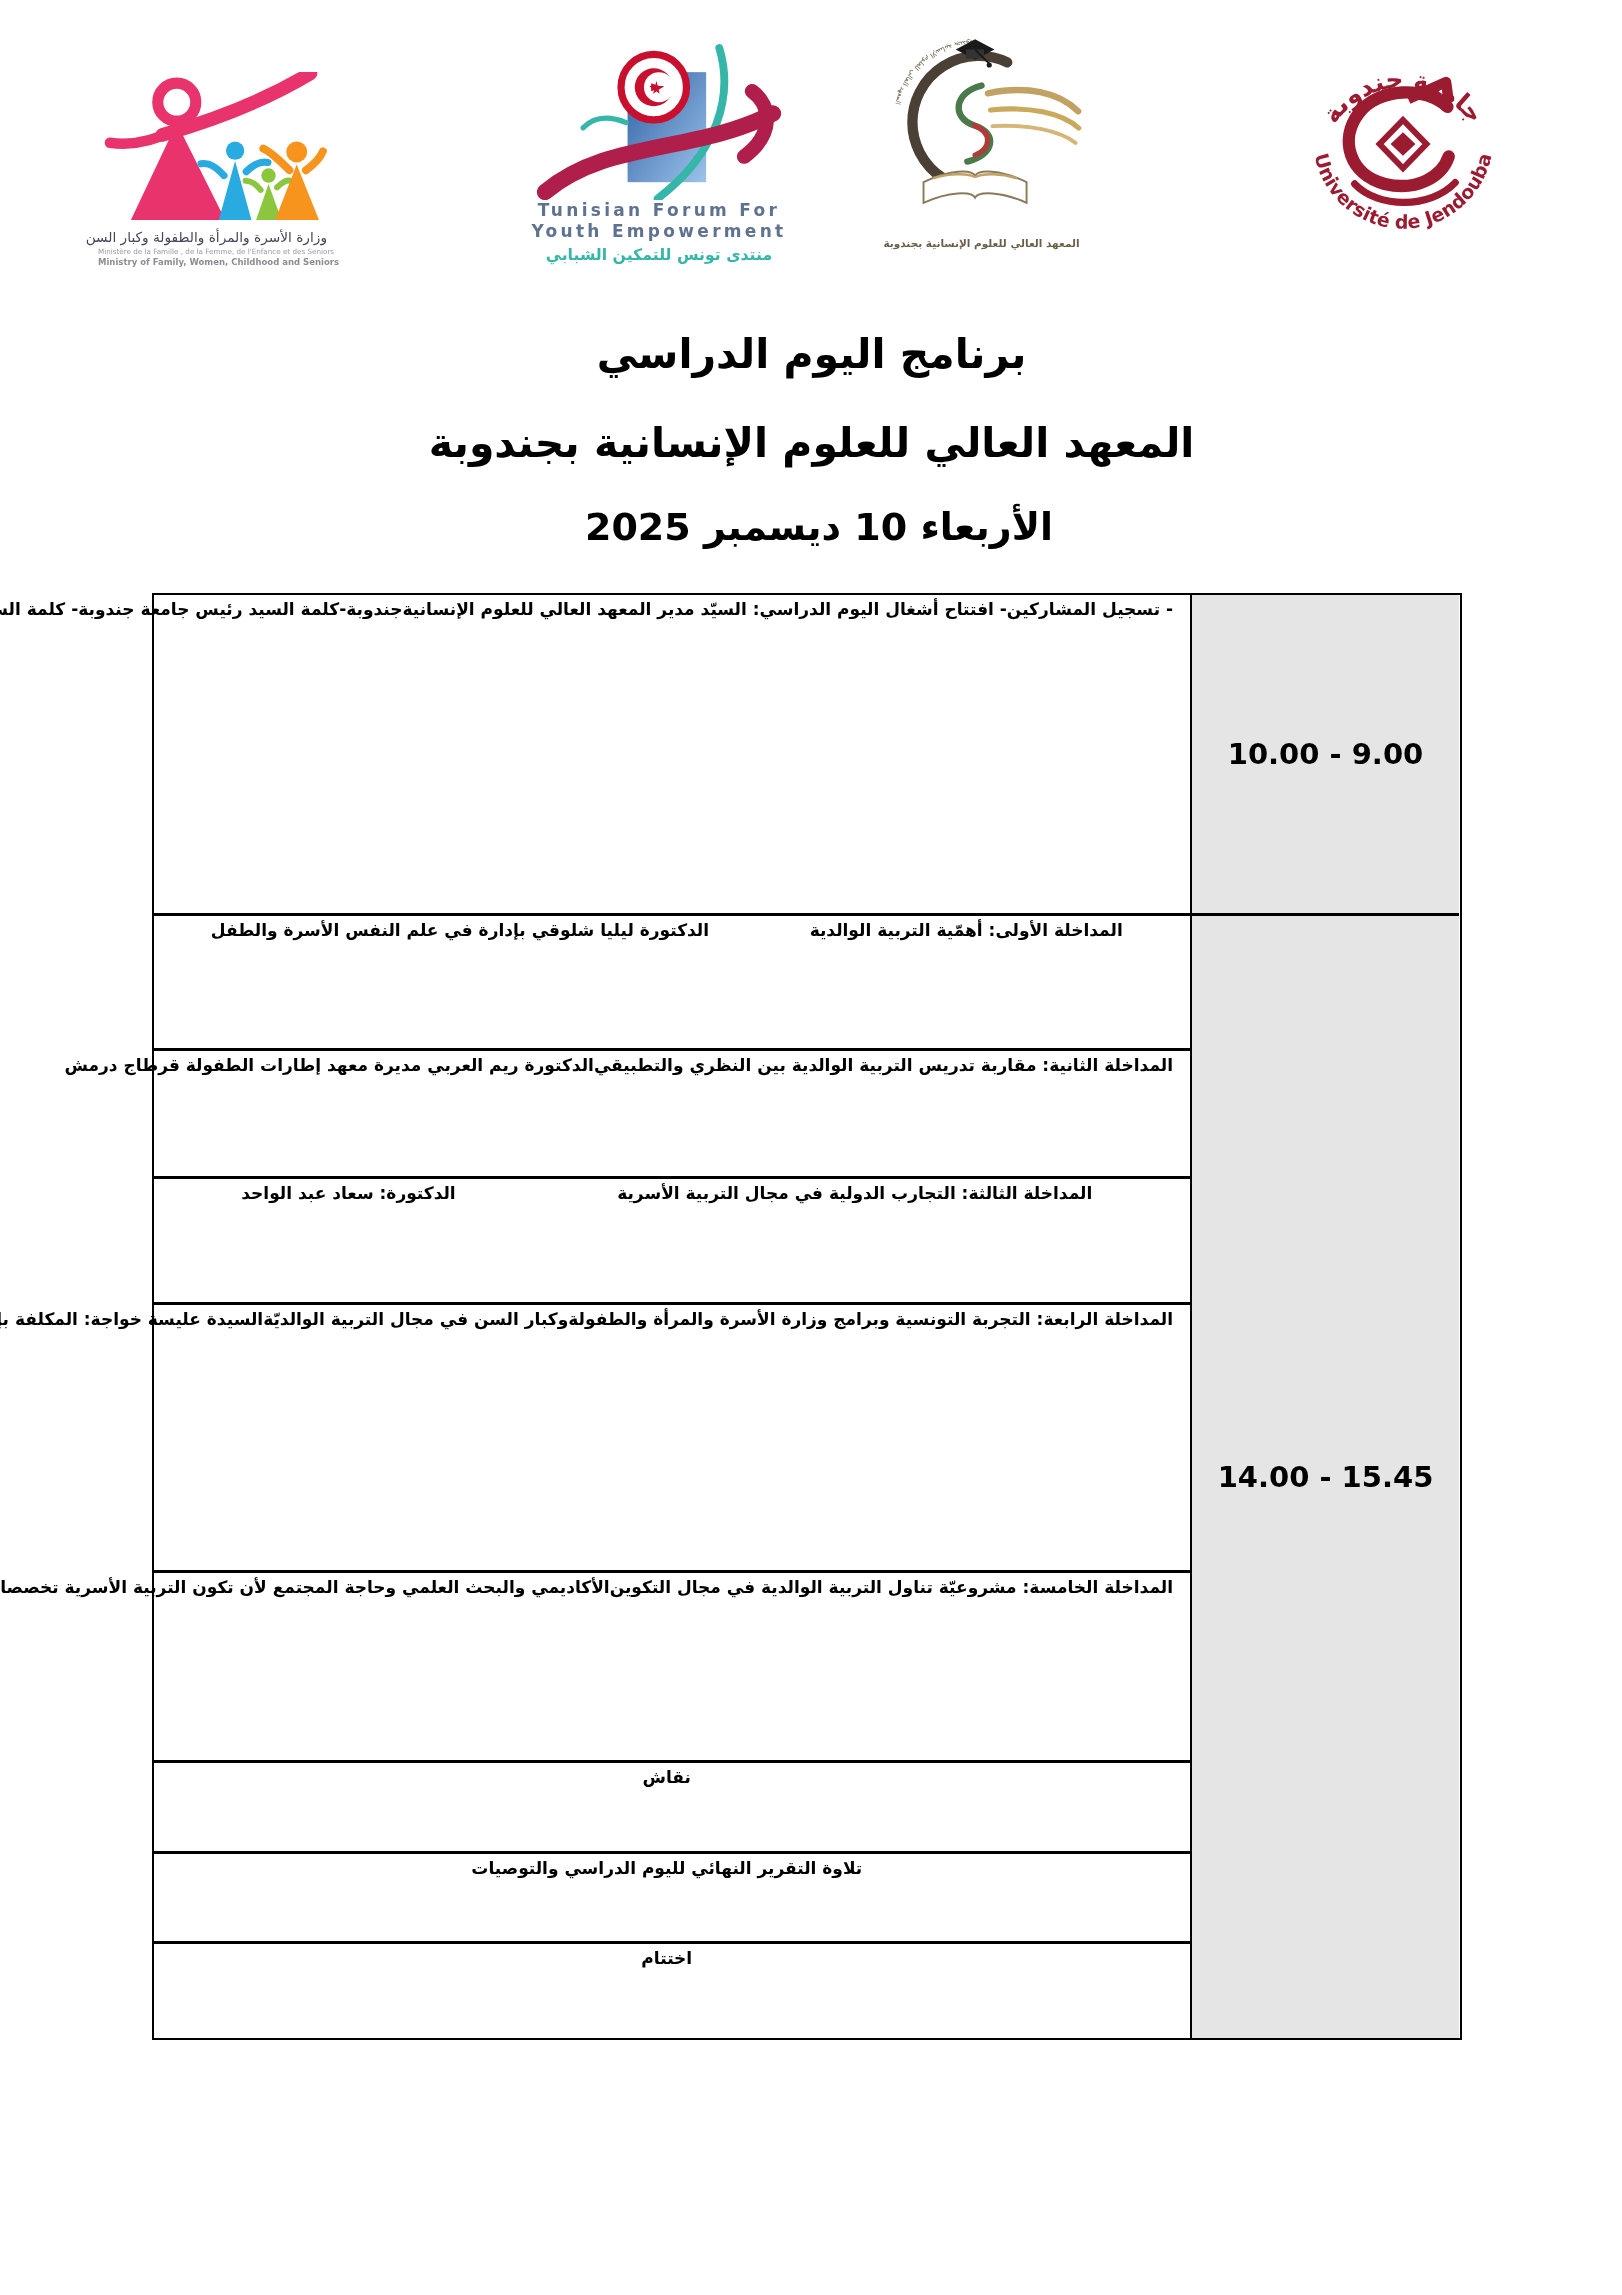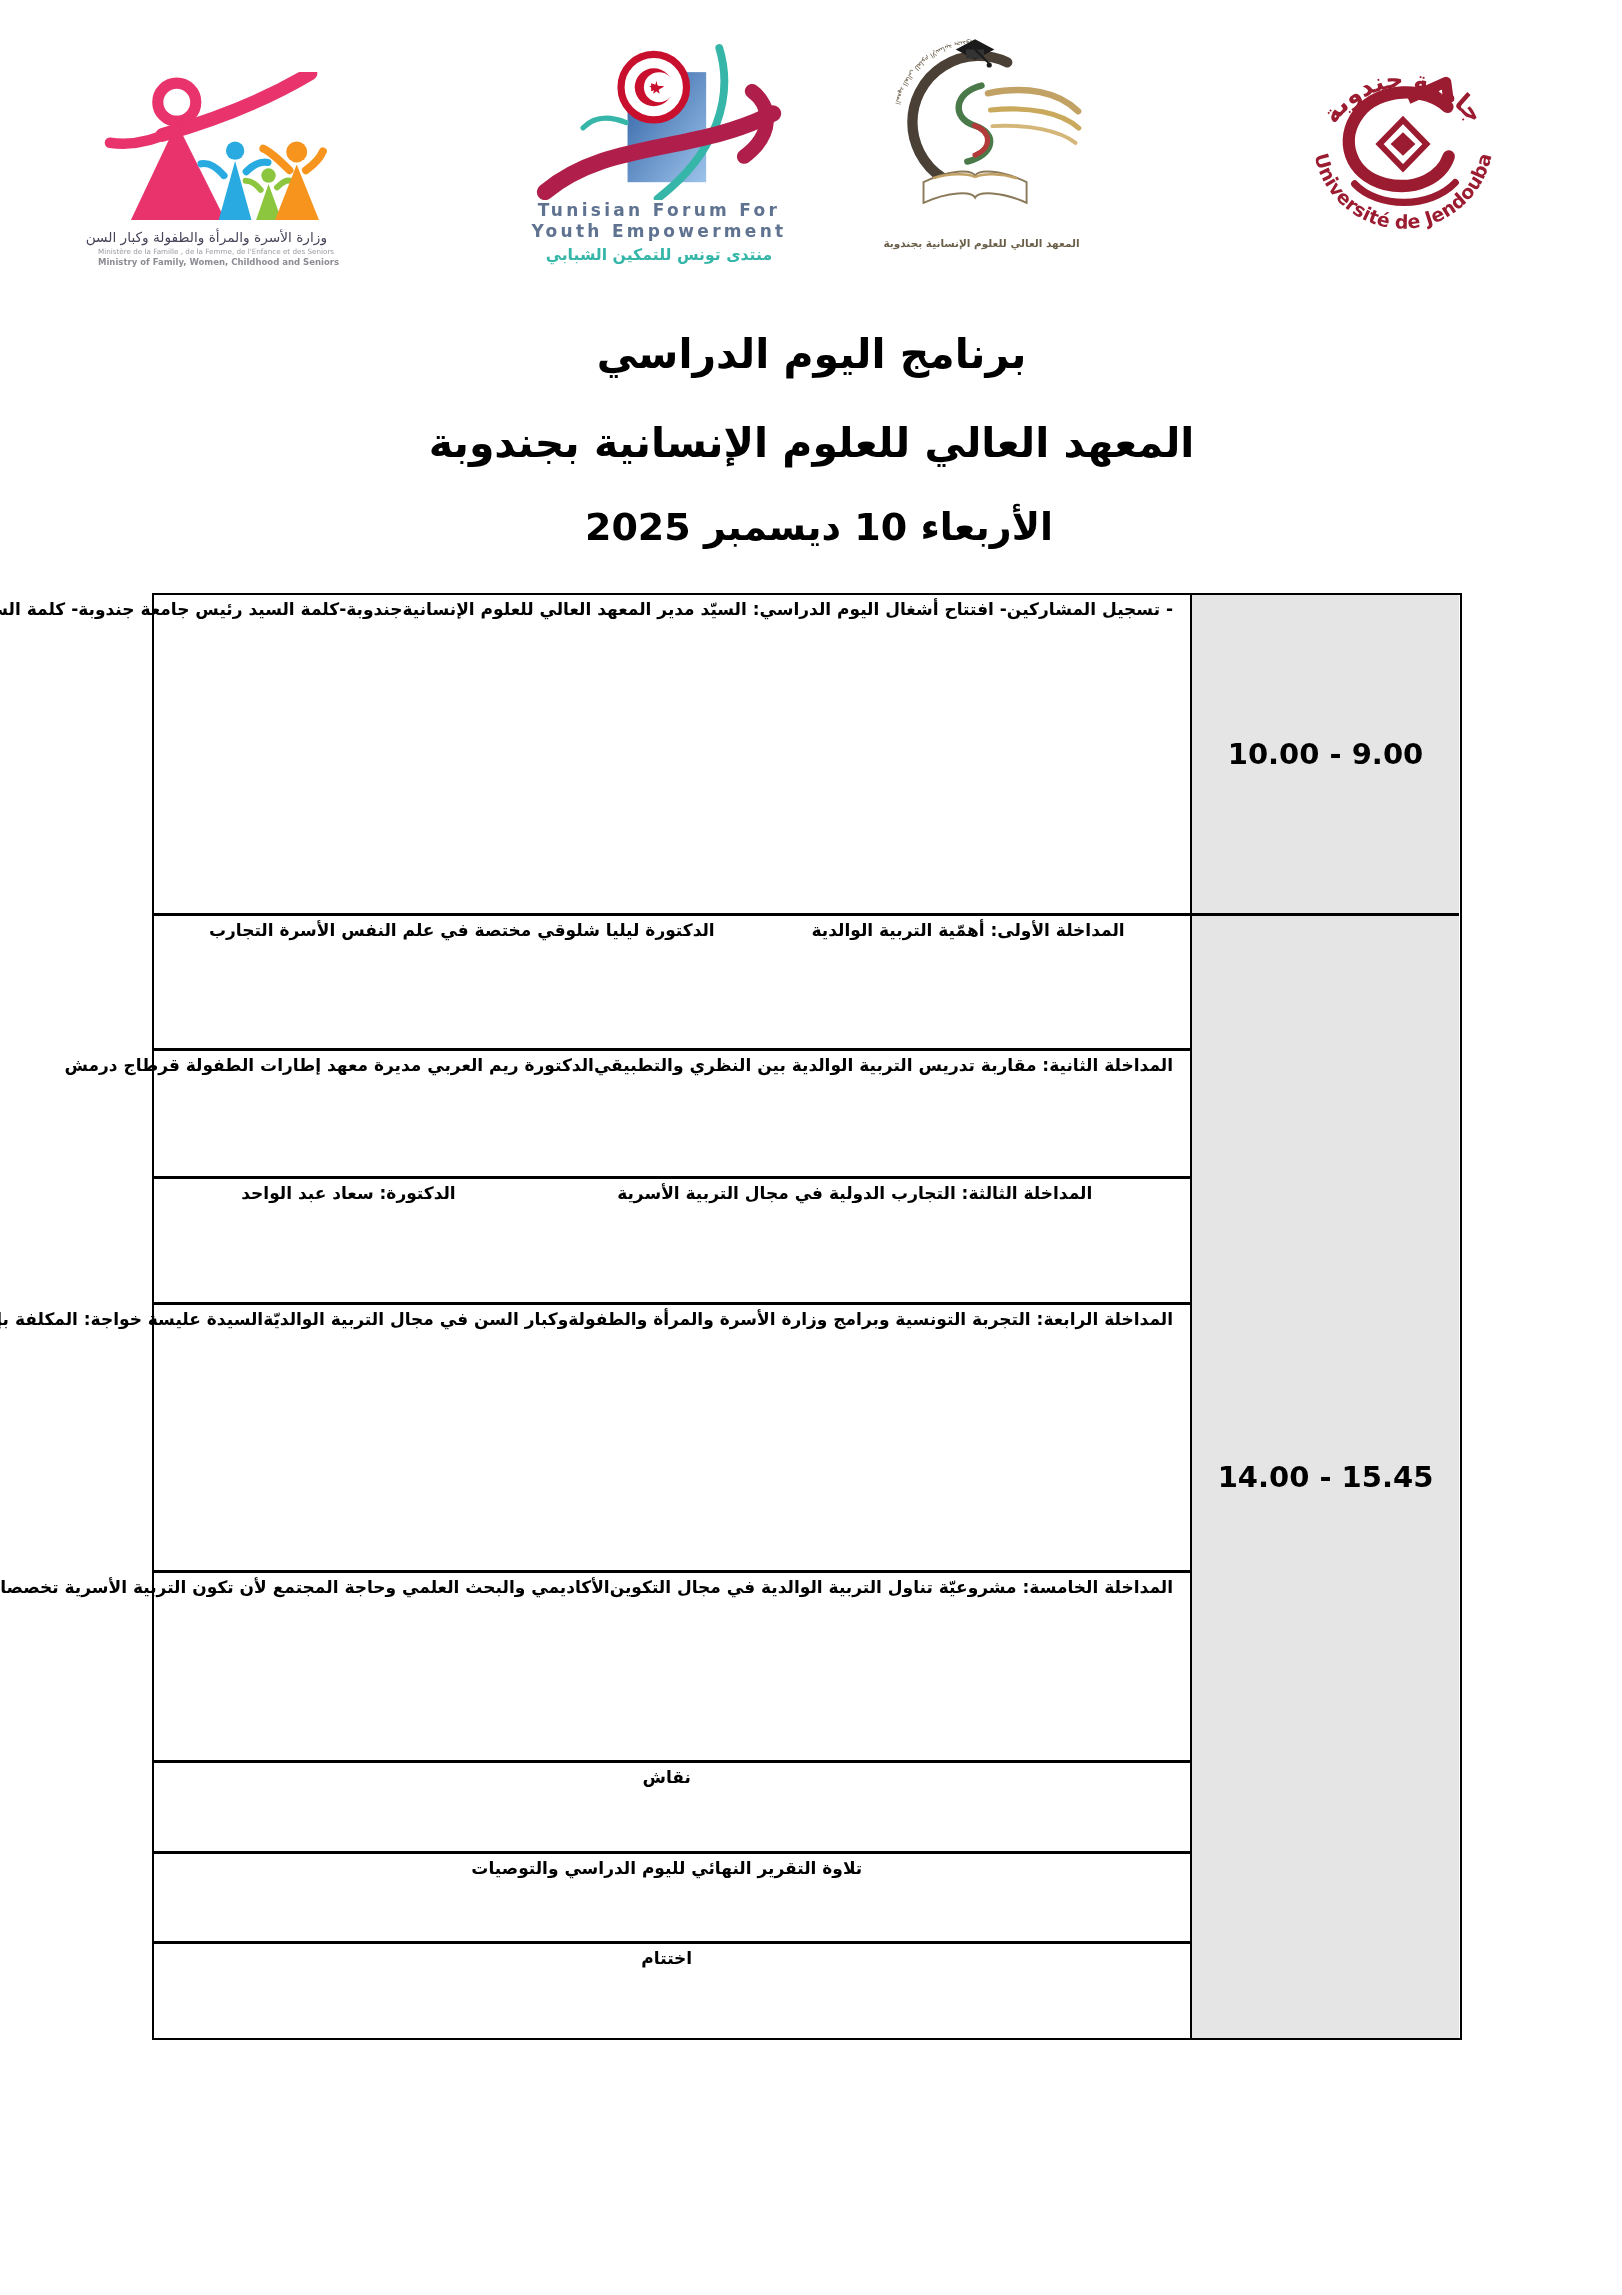--- a/index.html
+++ b/index.html
@@ -170,21 +170,21 @@
     <div class="cell-content" style="grid-row:1">
       <div class="line">- تسجيل المشاركين</div>
       <div class="line">- افتتاح أشغال اليوم الدراسي: السيّد مدير المعهد العالي للعلوم الإنسانية</div>
       <div class="line">جندوبة</div>
       <div class="line">-كلمة السيد رئيس جامعة جندوبة</div>
       <div class="line">- كلمة السيدة المكلفة بتسيير الإدارة العامة للطفولة</div>
     </div>
 
     <div class="cell-content" style="grid-row:2">
       <div class="line">المداخلة الأولى: أهمّية التربية الوالدية</div>
-      <div class="line center">الدكتورة ليليا شلوقي مختصة في علم النفس الأسرة التجارب</div>
+      <div class="line center">الدكتورة ليليا شلوقي بإدارة في علم النفس الأسرة والطفل</div>
     </div>
 
     <div class="cell-content" style="grid-row:3">
       <div class="line">المداخلة الثانية: مقاربة تدريس التربية الوالدية بين النظري والتطبيقي</div>
       <div class="line">الدكتورة ريم العربي مديرة معهد إطارات الطفولة قرطاج درمش</div>
     </div>
 
     <div class="cell-content" style="grid-row:4">
       <div class="line">المداخلة الثالثة: التجارب الدولية في مجال التربية الأسرية</div>
       <div class="line">الدكتورة: سعاد عبد الواحد</div>

